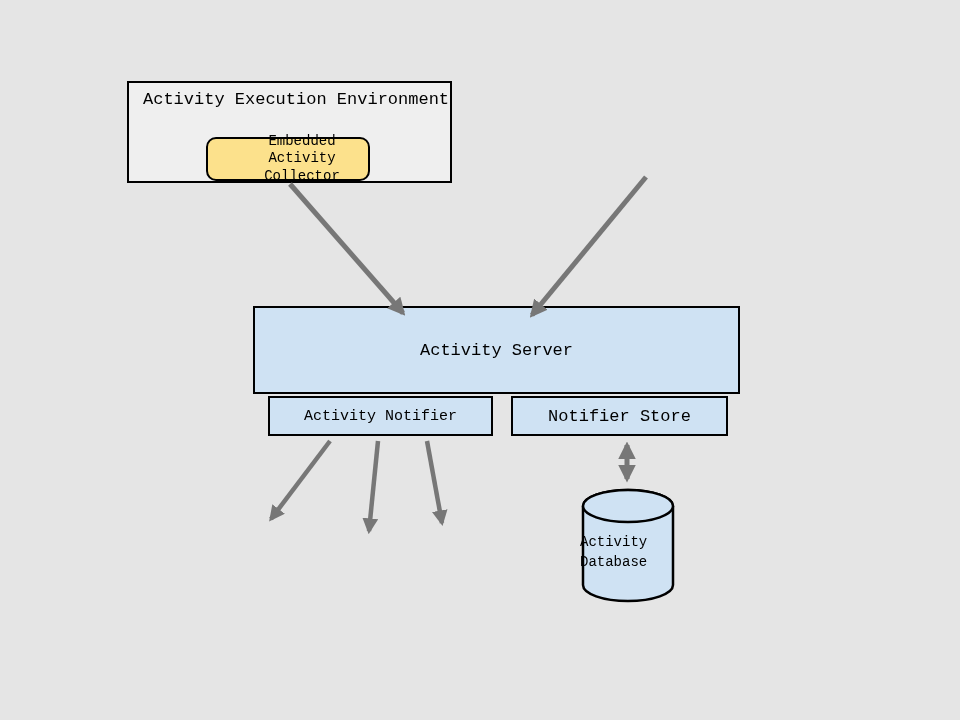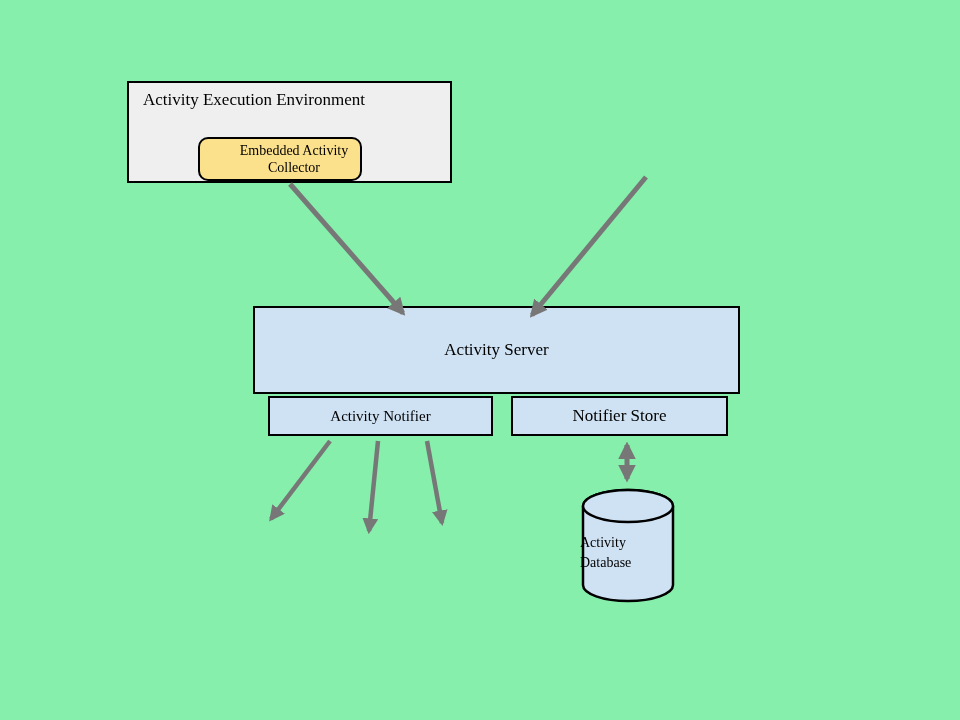--- a/index.html
+++ b/index.html
@@ -1,43 +1,43 @@
 <!DOCTYPE html>
 <html><head>
 <meta charset="utf-8">
 <title>Diagram</title>
 <style>
   html, body { margin: 0; padding: 0; background: #000; }
   .canvas {
     position: relative;
     width: 960px;
     height: 720px;
-    background: #86efac;
-    font-family: Liberation Serif, serif;
+    background: #e5e5e5;
+    font-family: Liberation Mono, monospace;
     overflow: hidden;
     color: #000;
   }
   .box {
     position: absolute;
     box-sizing: border-box;
     border: 2px solid #000;
   }
   .env-box {
     left: 127px; top: 81px; width: 325px; height: 102px;
     background: #efefef;
   }
   .env-title {
     position: absolute;
     left: 14px; top: 7px;
     font-size: 17px;
     color: #000;
     white-space: nowrap;
   }
   .collector-box {
-    left: 198px; top: 137px; width: 164px; height: 44px;
+    left: 206px; top: 137px; width: 164px; height: 44px;
     background: #fce18c;
     border-radius: 10px;
     display: flex; align-items: center; justify-content: center;
     text-align: center;
     font-size: 14px;
     line-height: 1.25;
     white-space: pre-line;
     padding-left: 28px;
   }
   .server-box {

